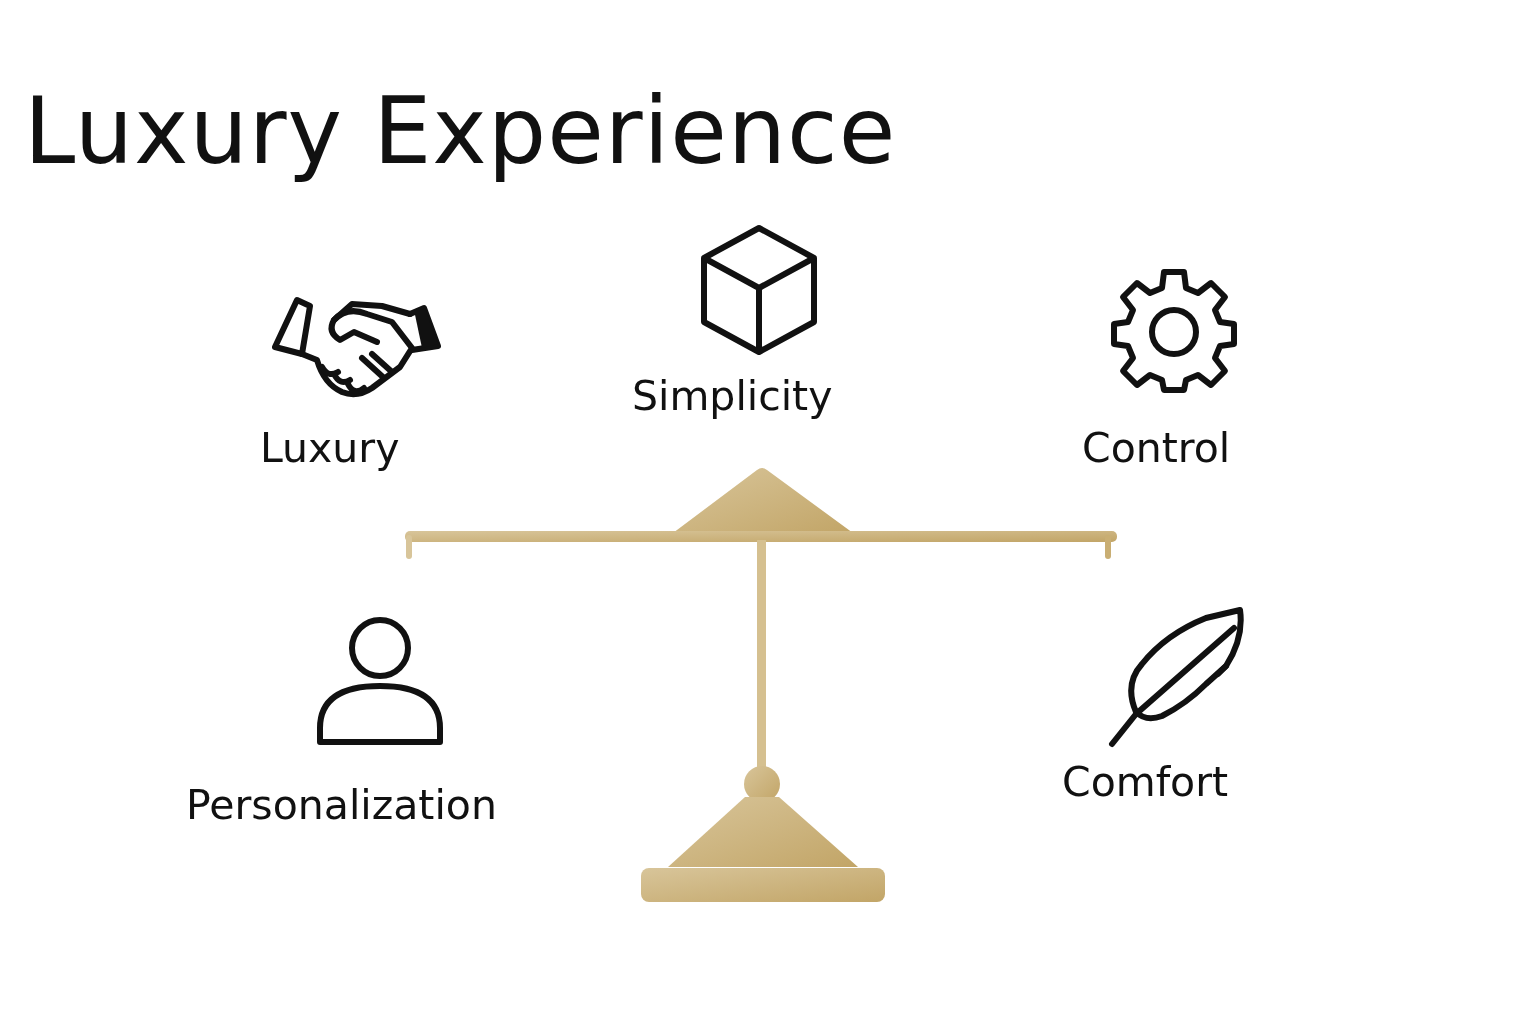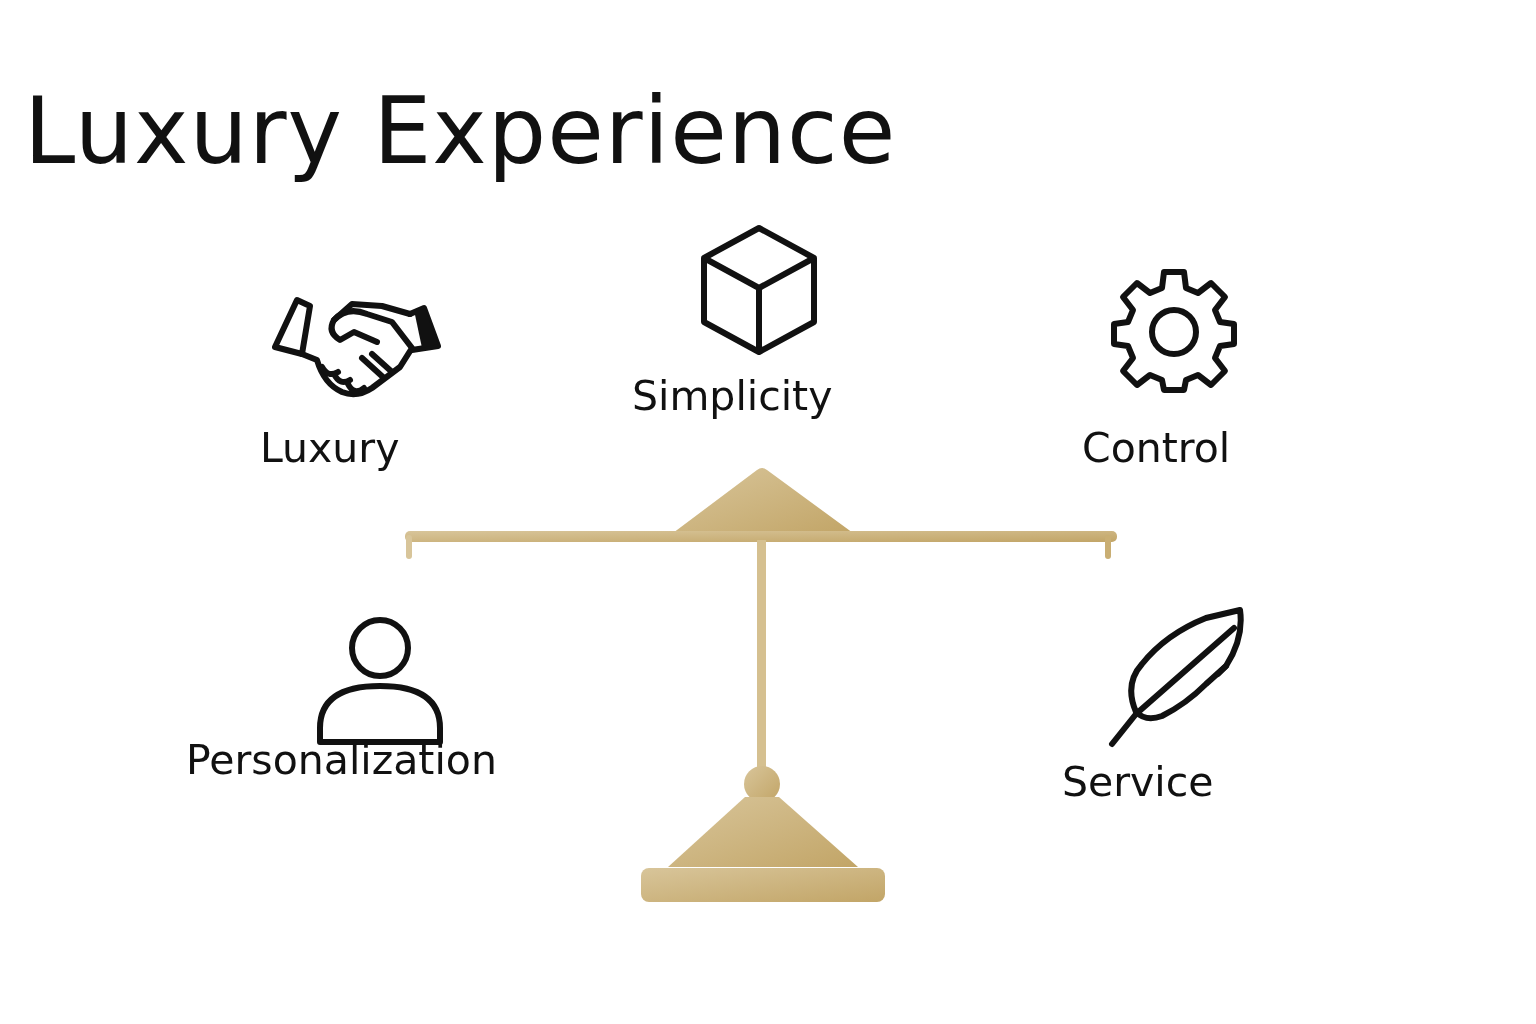--- a/index.html
+++ b/index.html
@@ -72,22 +72,22 @@
   </g>
 </svg>
 <div class="label" style="left:1082px;top:424px">Control</div>
 
 <svg class="icon" style="left:316px;top:616px" width="130" height="130" viewBox="0 0 130 130">
   <g fill="none" stroke="#111" stroke-width="6" stroke-linejoin="round">
     <circle cx="64" cy="32" r="28"></circle>
     <path d="M4 126 L4 112 Q4 70 64 70 Q124 70 124 112 L124 126 Z"></path>
   </g>
 </svg>
-<div class="label" style="left:186px;top:736px">Personalization</div>
+<div class="label" style="left:186px;top:781px">Personalization</div>
 
 <svg class="icon" style="left:1106px;top:604px" width="140" height="144" viewBox="0 0 140 144">
   <g fill="none" stroke="#111" stroke-width="6" stroke-linecap="round" stroke-linejoin="round">
     <path d="M30 108 Q18 80 36 60 Q60 30 100 14 L134 6 Q138 34 120 62 L100 80 Q80 100 56 112 Q40 118 30 108 Z"></path>
     <path d="M128 24 L30 110 L6 140"></path>
     <path d="M120 62 L112 70"></path>
   </g>
 </svg>
-<div class="label" style="left:1062px;top:758px">Service</div>
+<div class="label" style="left:1062px;top:758px">Comfort</div>
 
 </body></html>

